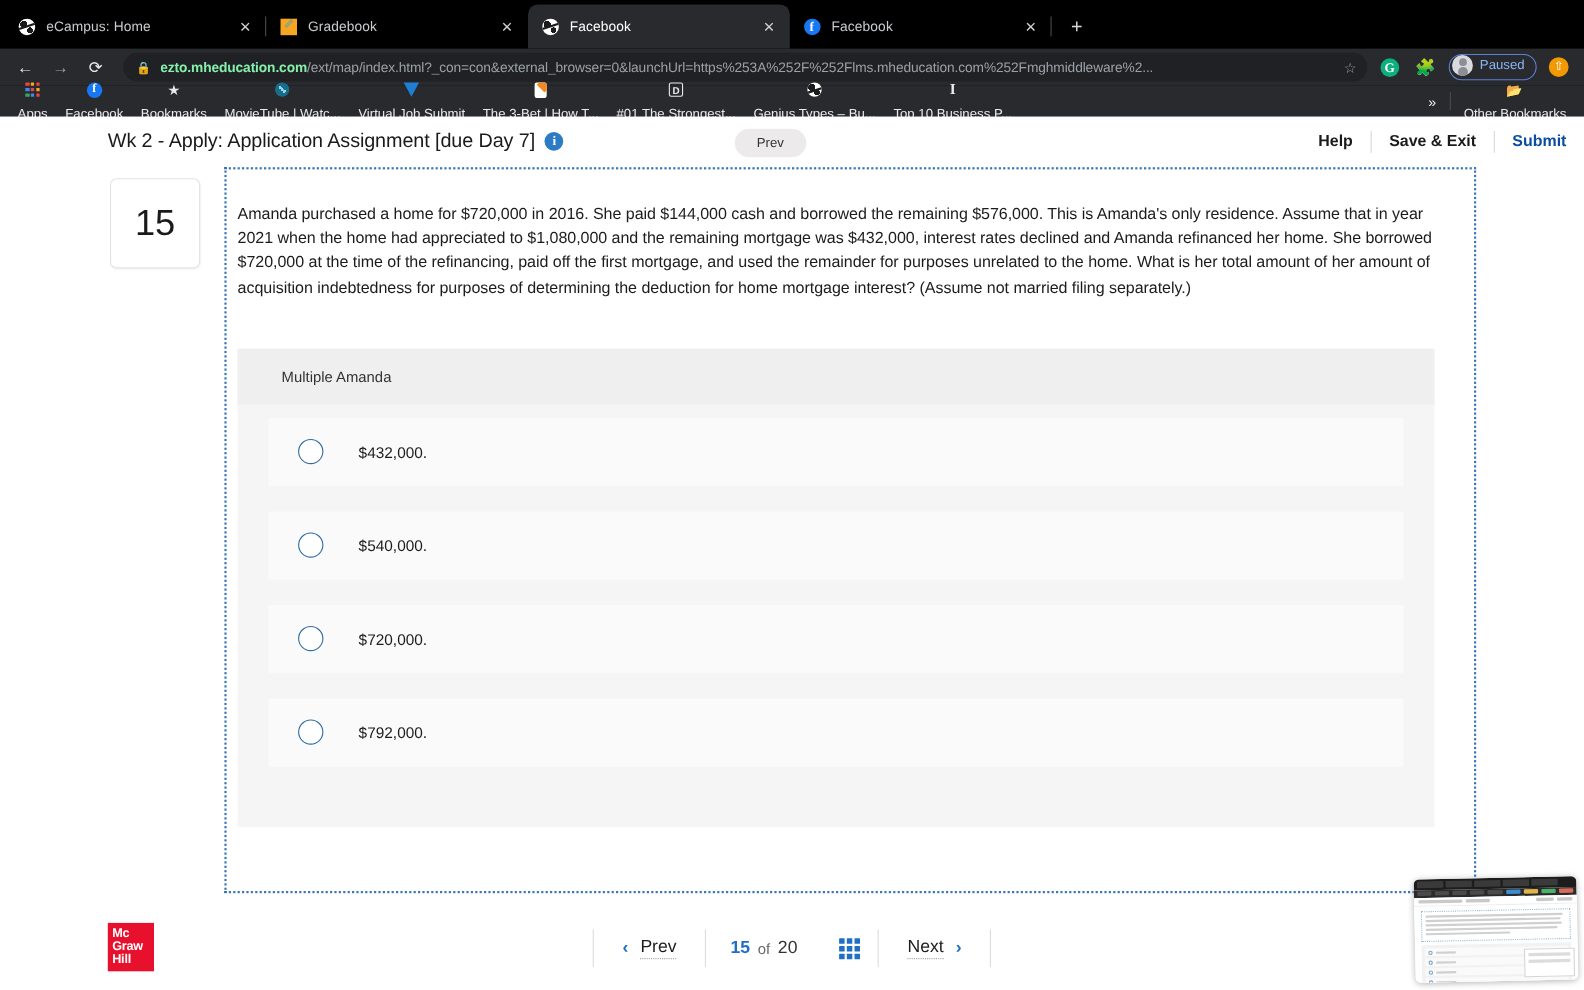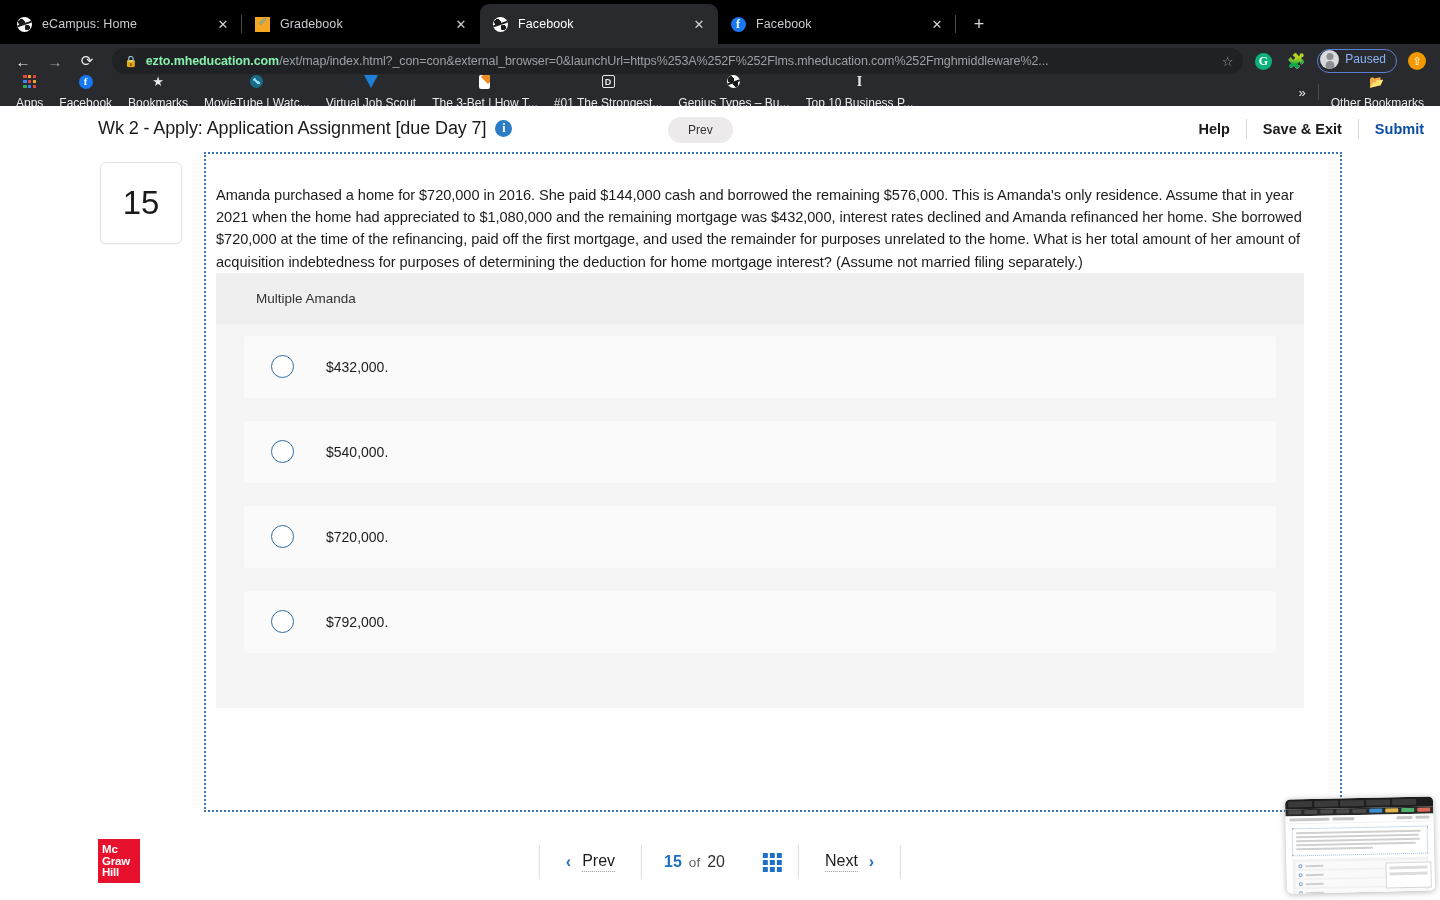--- a/index.html
+++ b/index.html
@@ -205,21 +205,21 @@
     font-size: 33px; color: #1a1a1a; background: #fff;
     box-shadow: 0 1px 2px rgba(0,0,0,.04);
   }
   .qpanel {
     margin-left: 204px; margin-right: 98px;
     border: 2px dotted #3a76b8; border-top: 2px dotted #3a76b8;
     min-height: 660px; padding: 30px 0 0 0; background: #fff;
   }
   .qtext {
     font-size: 14.6px; line-height: 1.52; color: #1c1c1c;
-    padding: 0 22px 0 10px; letter-spacing: -.05px;
+    padding: 0 22px 0 10px; margin-bottom: 44px; letter-spacing: -.05px;
   }
 
   .choice-block { background: #f5f5f5; margin: 0 36px 0 10px; padding-bottom: 32px; }
   .choice-head {
     background: #efefef; padding: 18px 0 18px 40px;
     font-size: 13.5px; color: #333;
   }
   .options { padding: 12px 28px 0 28px; }
   .option-row {
     background: #fafafa; height: 62px; margin-bottom: 23px;
@@ -385,21 +385,21 @@
     <div class="bm">
       <span class="bm-ico">
           <span class="fav-mt"></span>
         </span>
       <span class="lbl">MovieTube | Watc...</span>
     </div>
     <div class="bm">
       <span class="bm-ico">
           <span class="fav-vjs"></span>
         </span>
-      <span class="lbl">Virtual Job Scout</span>
+      <span class="lbl">Virtual Job Submit</span>
     </div>
     <div class="bm">
       <span class="bm-ico">
           <span class="fav-card"></span>
         </span>
       <span class="lbl">The 3-Bet | How T...</span>
     </div>
     <div class="bm">
       <span class="bm-ico">
           <span class="fav-p">D</span>

